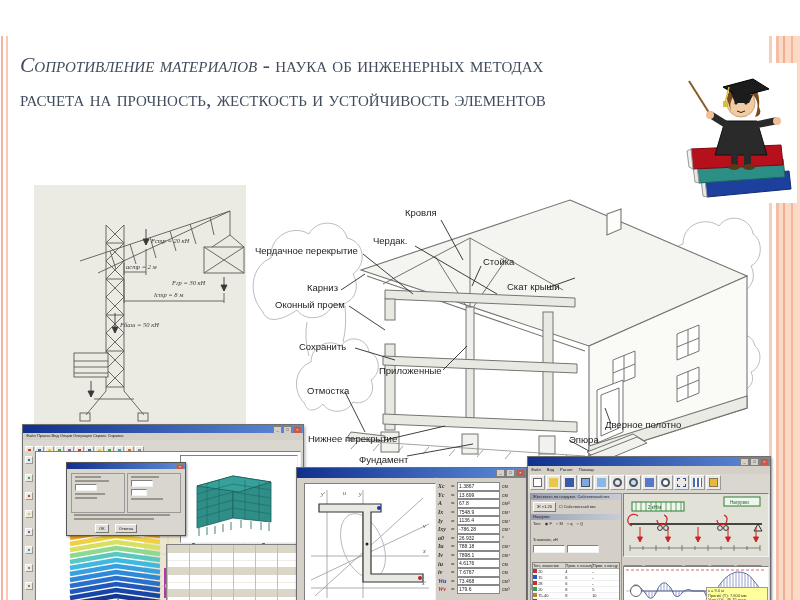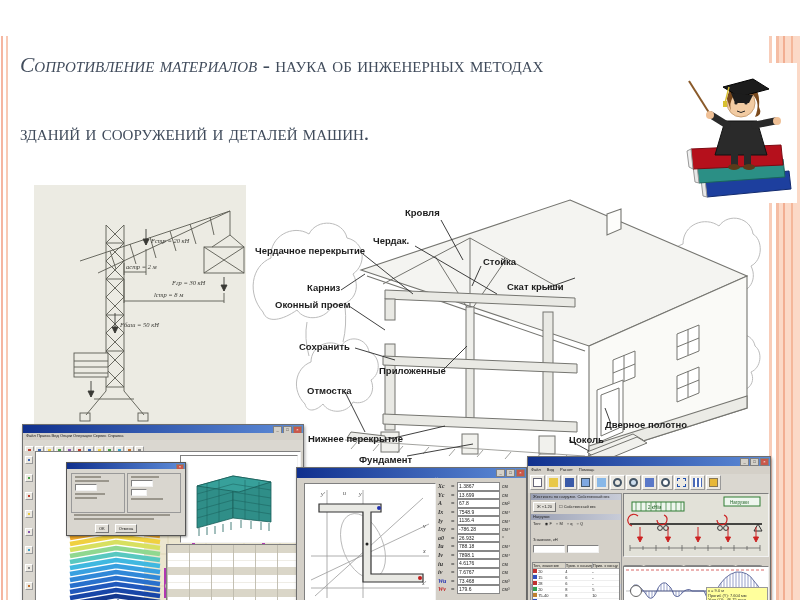--- a/index.html
+++ b/index.html
@@ -15,21 +15,21 @@
   .title{left:20px;top:12px;width:680px;font-family:"Liberation Serif",serif;
          font-variant:small-caps;color:#414c5c;font-size:21.5px;line-height:34px;}
   .title .em{font-style:italic;}
   .heading{left:333px;top:131px;width:316px;text-align:center;color:#9e1a1a;
            font-weight:bold;font-size:22px;white-space:nowrap;}
   
   .crane{left:34px;top:149px;width:212px;height:252px;background:#ecebe3;}
   .crane svg text{font:italic 6.5px "Liberation Serif",serif;fill:#3a3a35;}
   
   .house{left:245px;top:158px;width:522px;height:287px;}
-  .hl{position:absolute;font-size:9.5px;font-weight:bold;color:#1d1d1d;white-space:nowrap;}
+  .hl{position:absolute;font-size:9.5px;font-weight:normal;color:#1d1d1d;white-space:nowrap;}
   
   .win{background:#d4d0c8;border:1px solid #6e6e6e;box-shadow:1px 2px 3px rgba(0,0,0,.35);}
   .tbar{position:relative;background:linear-gradient(90deg,#10308e,#5e8cd8);color:#fff;overflow:hidden;}
   .tbtns{position:absolute;right:1px;top:1px;display:flex;gap:1px;}
   .tb{width:7px;height:6px;background:#d4d0c8;border:1px solid #808080;font-size:4px;line-height:5px;text-align:center;color:#222;}
   .tbx{background:#c8584a;color:#fff;}
   .inset{background:#fff;border:1px solid #808080;border-right-color:#f2f2f2;border-bottom-color:#f2f2f2;}
   .ti{width:13px;height:13px;background:#ece9e2;border:1px solid #999;border-top-color:#fff;border-left-color:#fff;display:inline-block;margin-right:1px;position:relative;}
   .ti i{position:absolute;left:2px;top:2px;right:2px;bottom:2px;display:block;}
   .mini{font-size:5px;color:#222;}
@@ -52,22 +52,21 @@
 </head>
 <body>
 
 <div class="slide">
 
   <div class="abs edgeL"></div>
   <div class="abs edgeR"></div>
 
   <div class="abs title">
     <span class="em">Сопротивление материалов</span><span> - наука об инженерных методах</span><br>
-    <br>
-    <span>зданий и сооружений и деталей машин.</span>
+    <span>расчета на прочность, жесткость и устойчивость элементов</span><br>
   </div>
 
   <div class="abs crane">
     <svg width="212" height="252" viewBox="0 0 212 252">
       <g stroke="#5b5b52" stroke-width="0.9" fill="none">
 
         <path d="M72,40 L72,206 M90,40 L90,206"></path>
         <path d="M72,40 L90,58 L72,76 L90,94 L72,112 L90,130 L72,148 L90,166 L72,184 L90,202"></path>
         <path d="M90,40 L72,58 L90,76 L72,94 L90,112 L72,130 L90,148 L72,166 L90,184 L72,202"></path>
         <path d="M72,58 L90,58 M72,94 L90,94 M72,130 L90,130 M72,166 L90,166 M72,202 L90,202"></path>
@@ -184,21 +183,21 @@
     <div class="hl" style="left:238px;top:62px">Стойка</div>
     <div class="hl" style="left:262px;top:87px">Скат крыши</div>
     <div class="hl" style="left:62px;top:88px">Карниз</div>
     <div class="hl" style="left:30px;top:105px">Оконный проем</div>
     <div class="hl" style="left:54px;top:147px">Сохранить</div>
     <div class="hl" style="left:134px;top:171px">Приложенные</div>
     <div class="hl" style="left:62px;top:191px">Отмостка</div>
     <div class="hl" style="left:63px;top:239px">Нижнее перекрытие</div>
     <div class="hl" style="left:114px;top:260px">Фундамент</div>
     <div class="hl" style="left:360px;top:225px">Дверное полотно</div>
-    <div class="hl" style="left:324px;top:240px">Цоколь</div>
+    <div class="hl" style="left:324px;top:240px">Эпюра</div>
   </div>
 
 
   <div class="abs" style="left:683px;top:27px;width:114px;height:140px;background:#fff">
     <svg width="114" height="140" viewBox="0 0 114 140">
 
       <g>
         <path d="M22,116 L106,108 L108,126 L24,134 Z" fill="#1d3f9e" stroke="#122a6e"></path>
         <path d="M22,116 L24,134 L20,133 L18,116 Z" fill="#e8e8e8" stroke="#999"></path>
         <path d="M14,102 L100,96 L102,114 L16,120 Z" fill="#2b8f85" stroke="#1a635c"></path>

